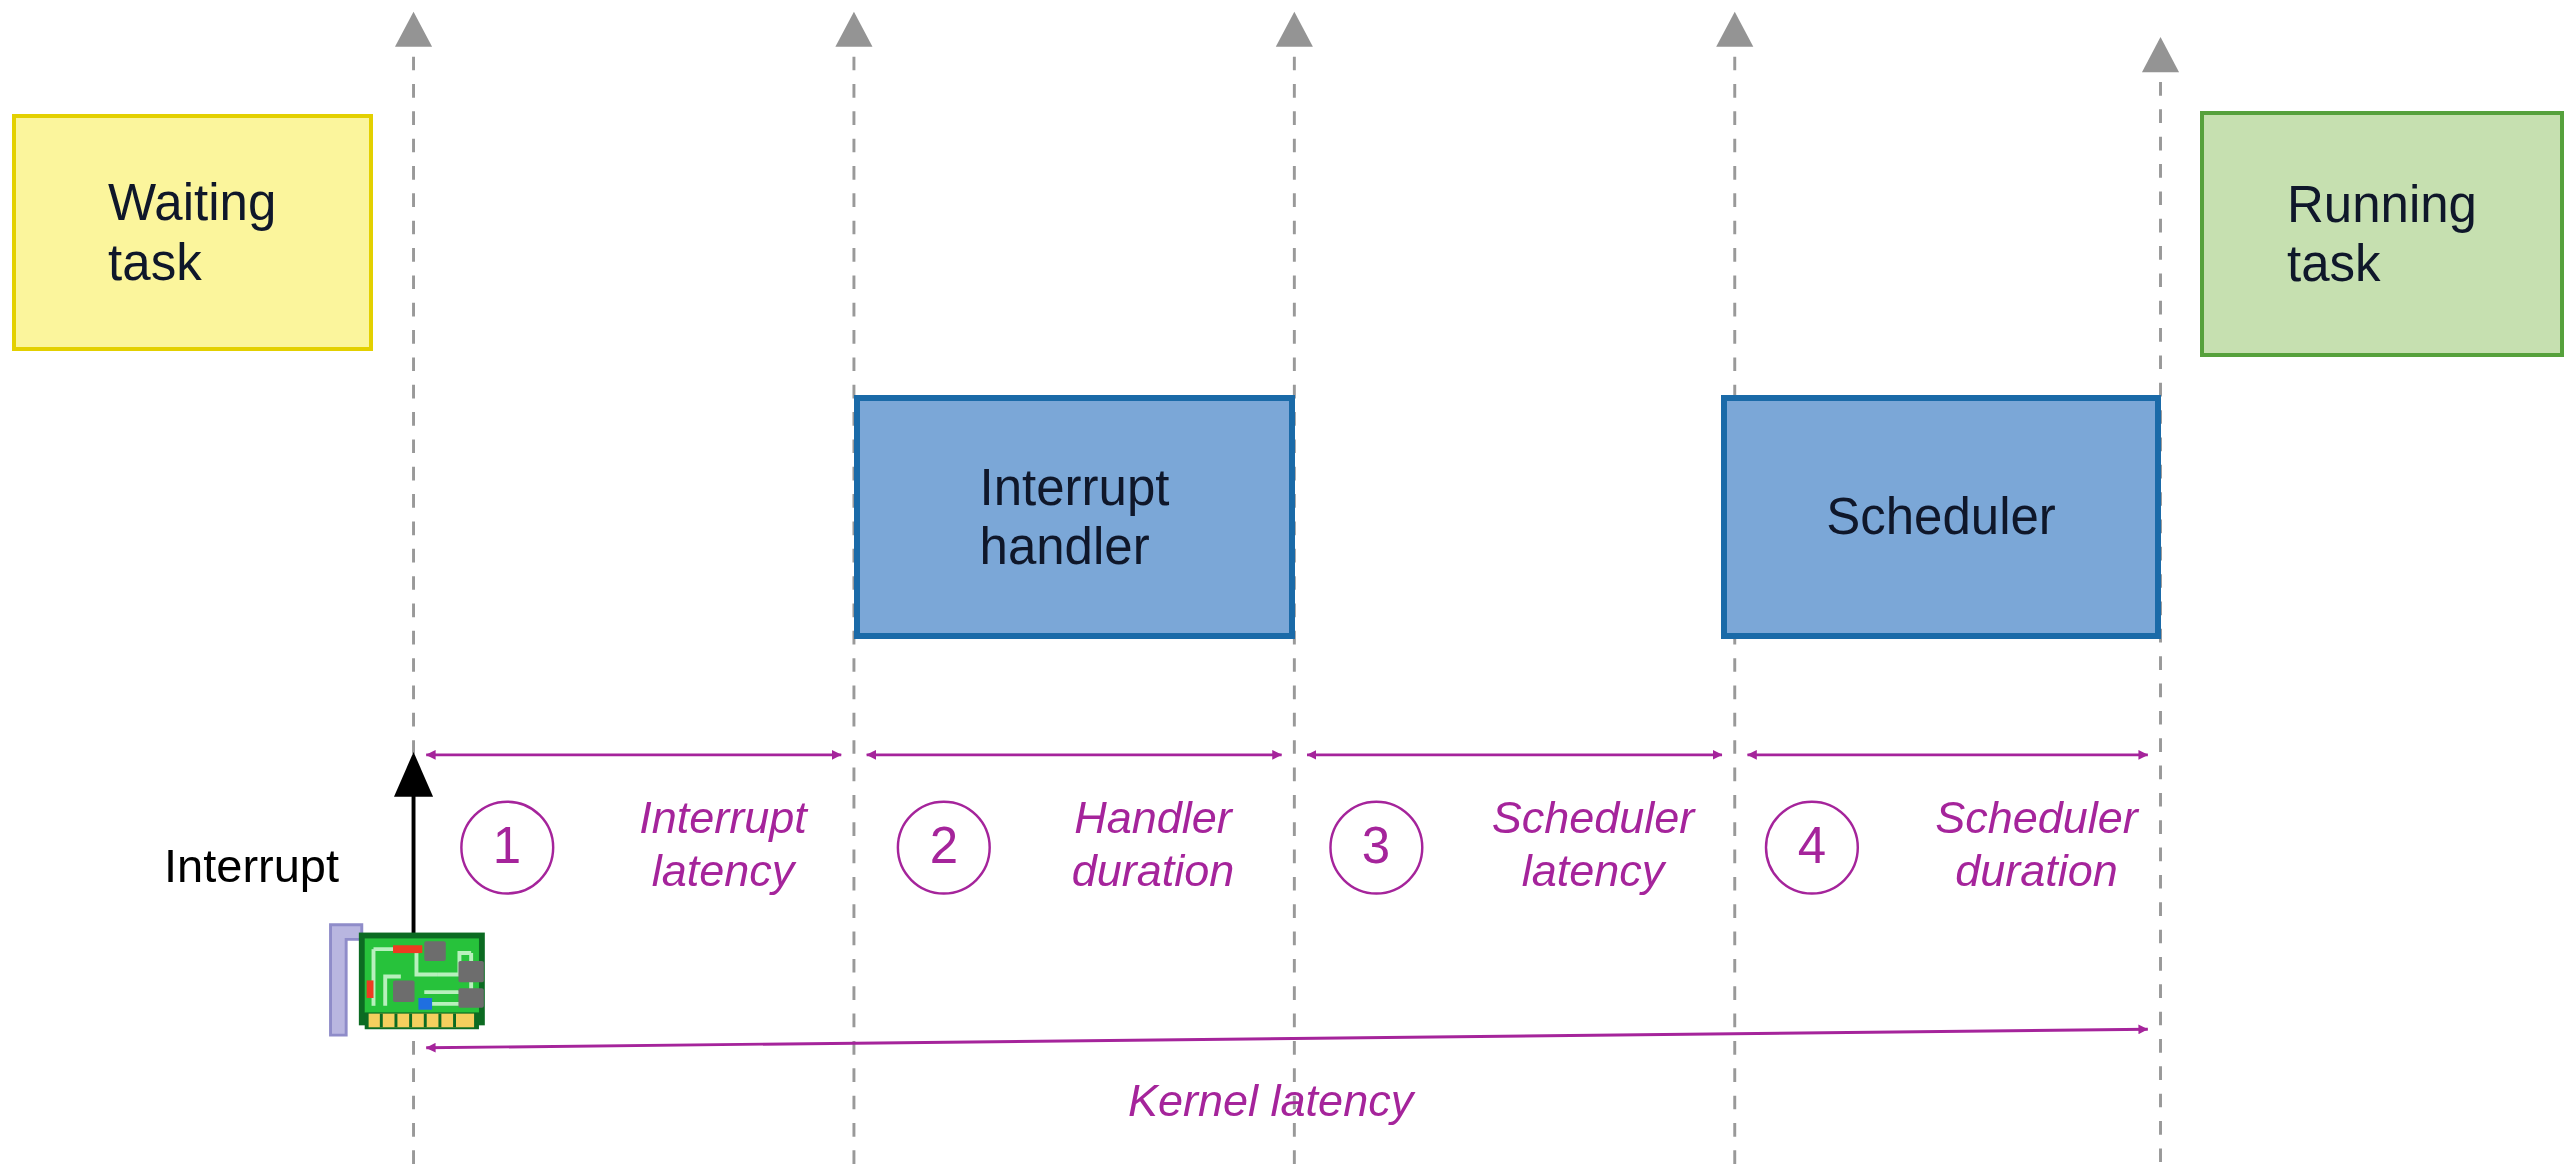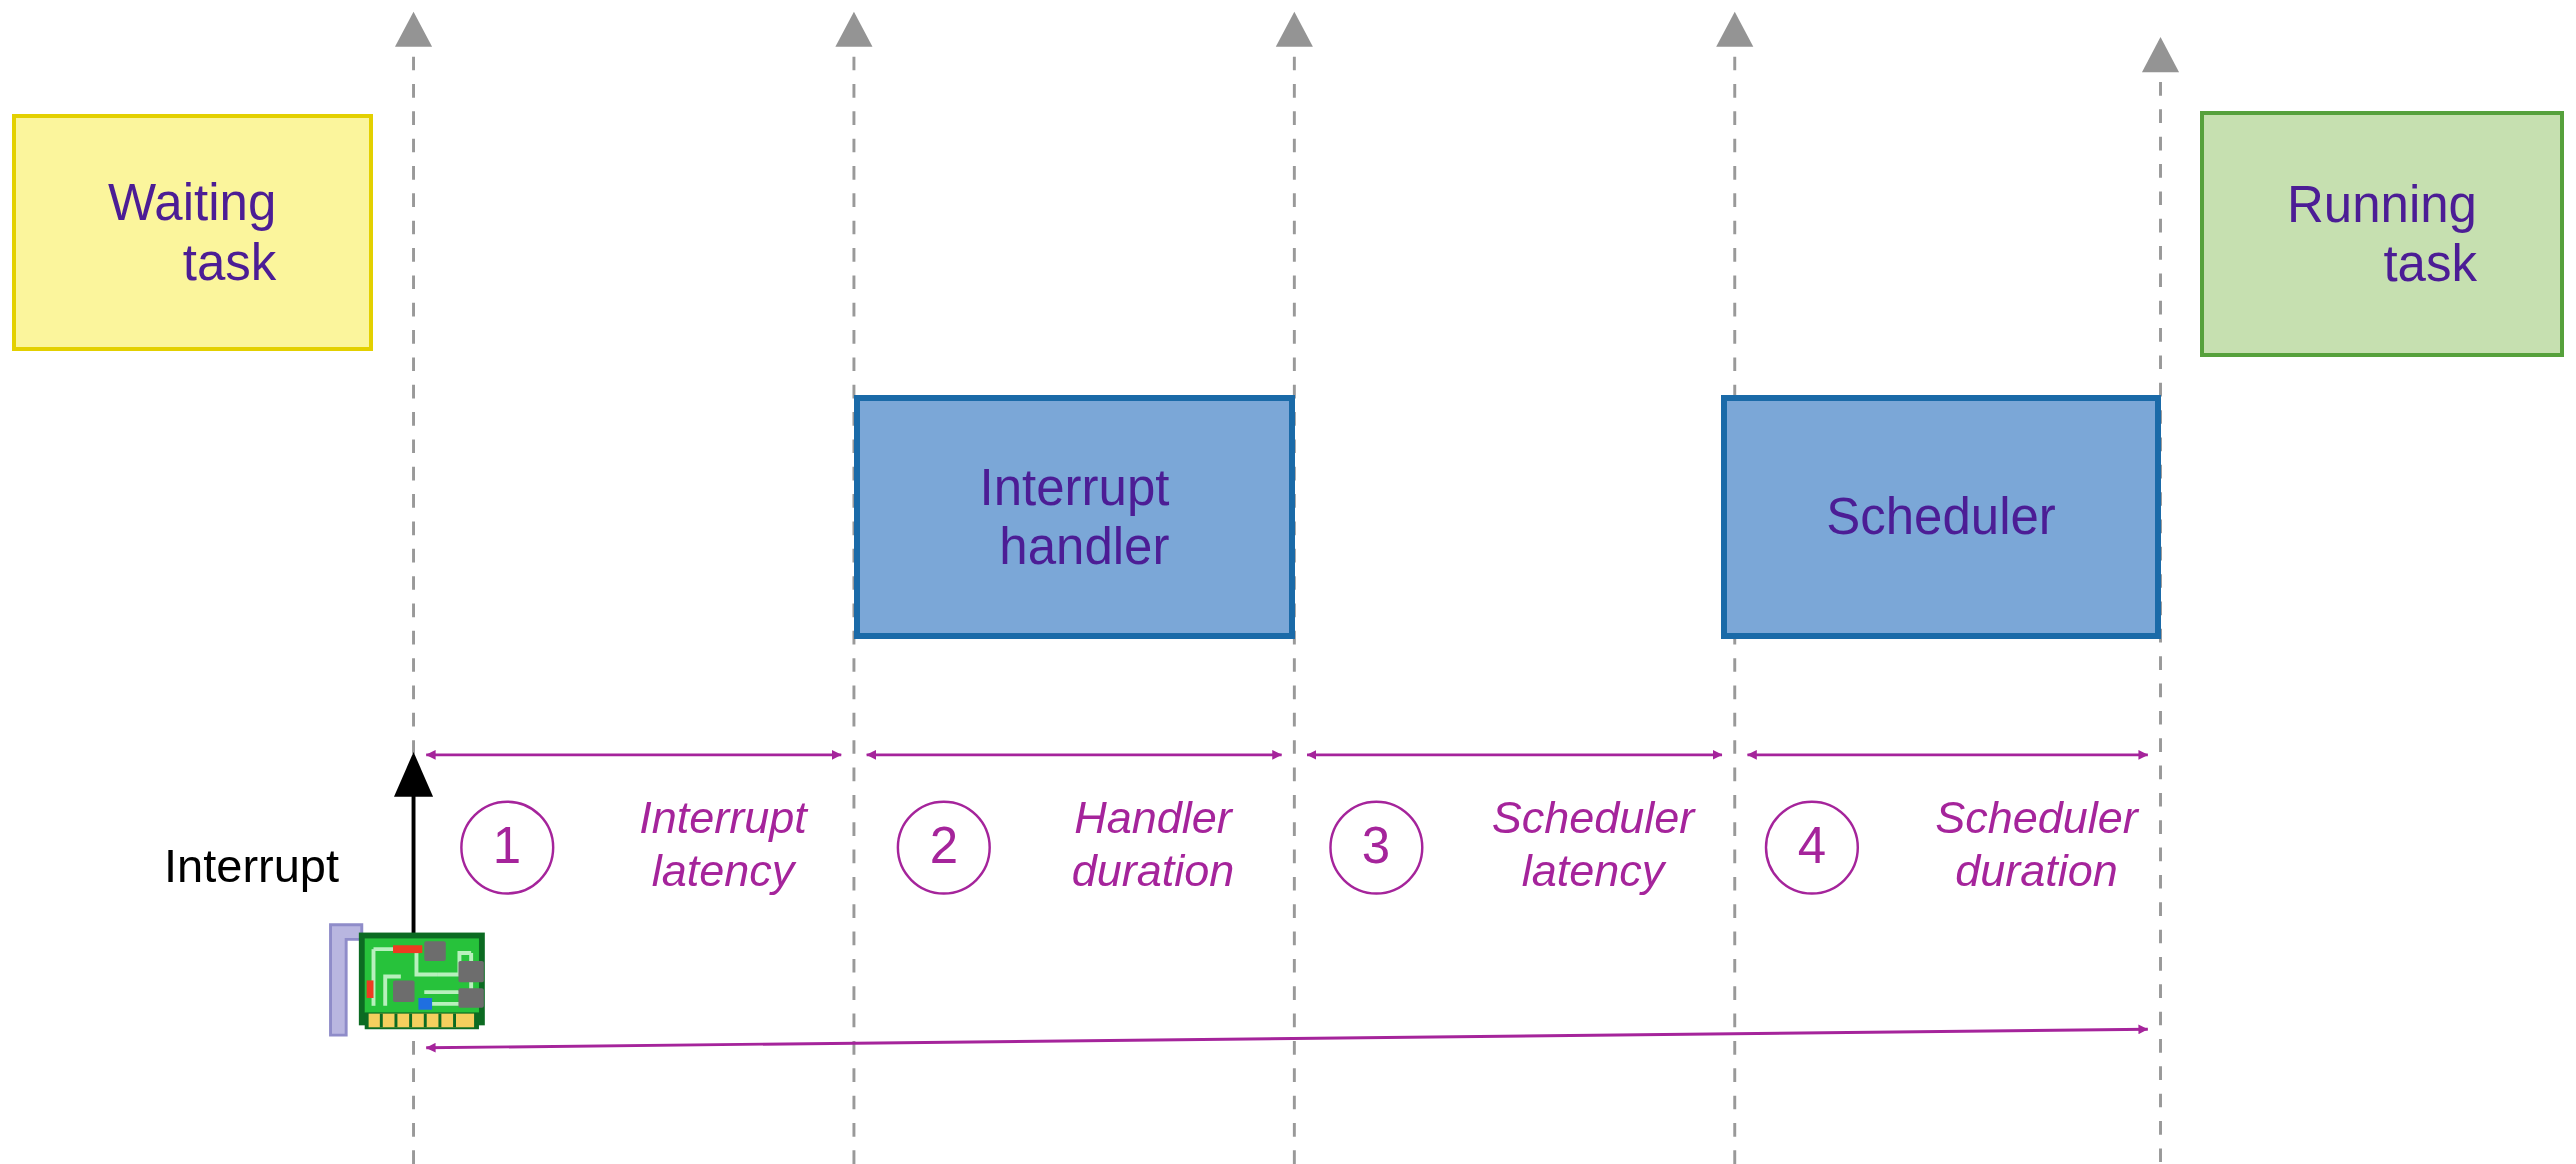--- a/index.html
+++ b/index.html
@@ -1,21 +1,21 @@
 <!DOCTYPE html>
 <html><head>
 <meta charset="utf-8">
 <style>
   html,body{margin:0;padding:0;background:#ffffff;}
   body{font-family:"Liberation Sans","DejaVu Sans",sans-serif;}
   #stage{position:relative;width:2576px;height:1164px;background:#ffffff;overflow:hidden;}
   #svg{position:absolute;left:0;top:0;width:2576px;height:1164px;}
 
   .box{position:absolute;box-sizing:border-box;display:flex;align-items:center;justify-content:center;
-       text-align:right;line-height:1.16;color:#4c1d95;}
+       text-align:left;line-height:1.16;color:#0f172a;}
   .box-waiting{background:#fbf59c;border:4.9px solid #e3d000;font-size:51px;}
   .box-running{background:#c6e0b0;border:4.9px solid #56a13c;font-size:51px;}
   .box-blue{background:#7ba7d7;border:6.8px solid #1a6aa8;font-size:51px;}
 
   .lbl-interrupt{position:absolute;font-size:47px;color:#000;white-space:nowrap;}
 
   .num-txt{position:absolute;color:#a5249b;font-size:51px;font-family:"Liberation Sans","DejaVu Sans",sans-serif;
            text-align:center;width:78px;}
   .seg-label{position:absolute;color:#a5249b;font-size:45px;font-style:italic;font-weight:500;
              text-align:center;line-height:1.18;white-space:nowrap;}
@@ -171,15 +171,16 @@
   <div class="seg-label" style="left:1456px;top:791px;width:274px;">
     <div>Scheduler</div>
     <div>latency</div>
   </div>
 
   <div class="seg-label" style="left:1890px;top:791px;width:293px;">
     <div>Scheduler</div>
     <div>duration</div>
   </div>
 
+  <div class="kernel-label" style="left:1128px;top:1075px;">Kernel latency</div>
 
 </div>
 
 
 </body></html>

